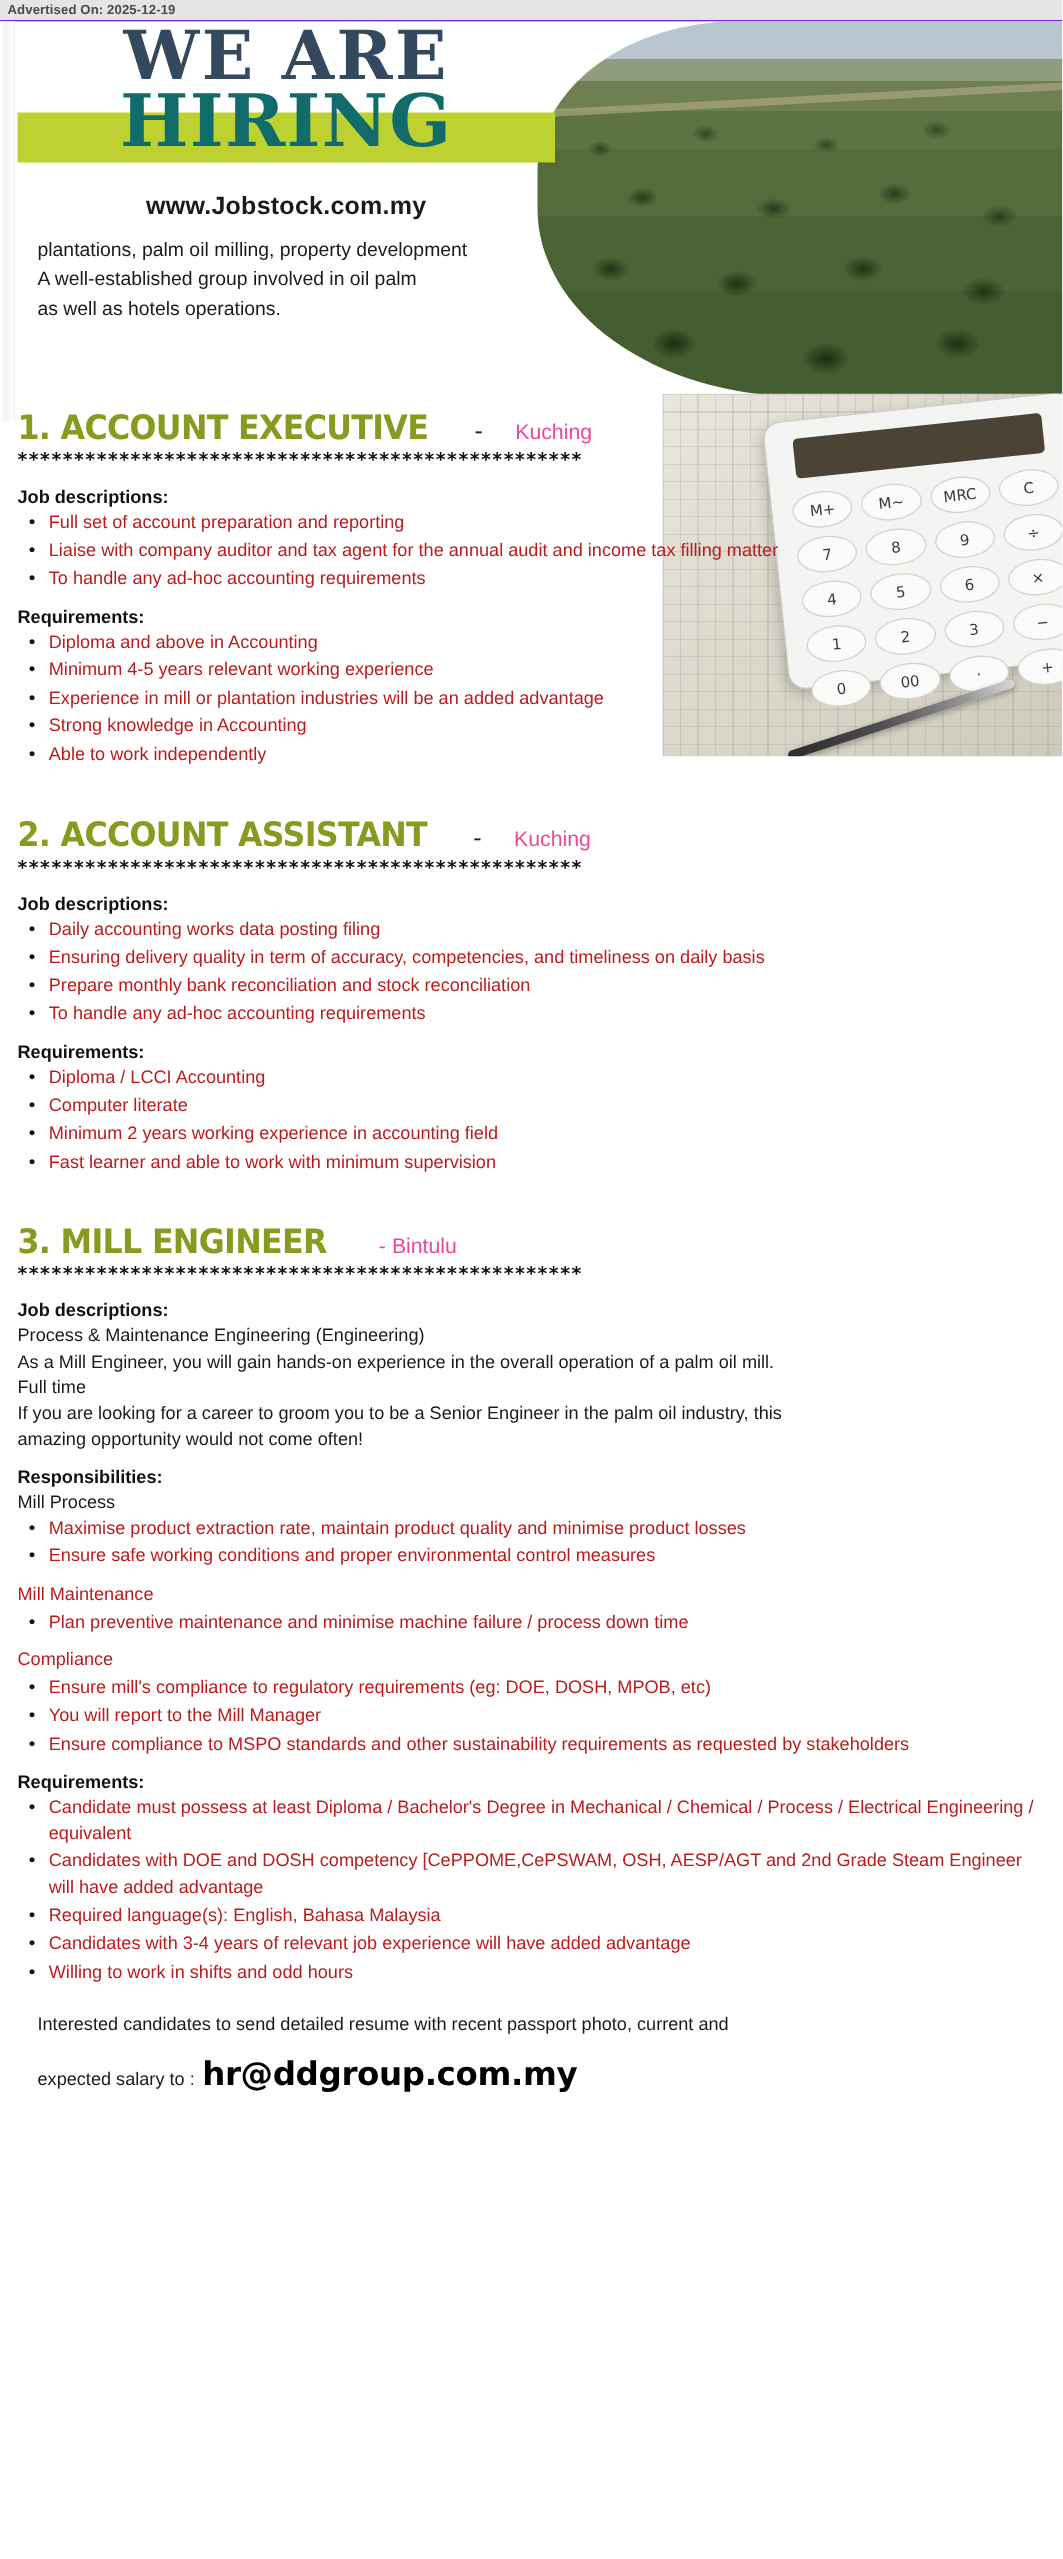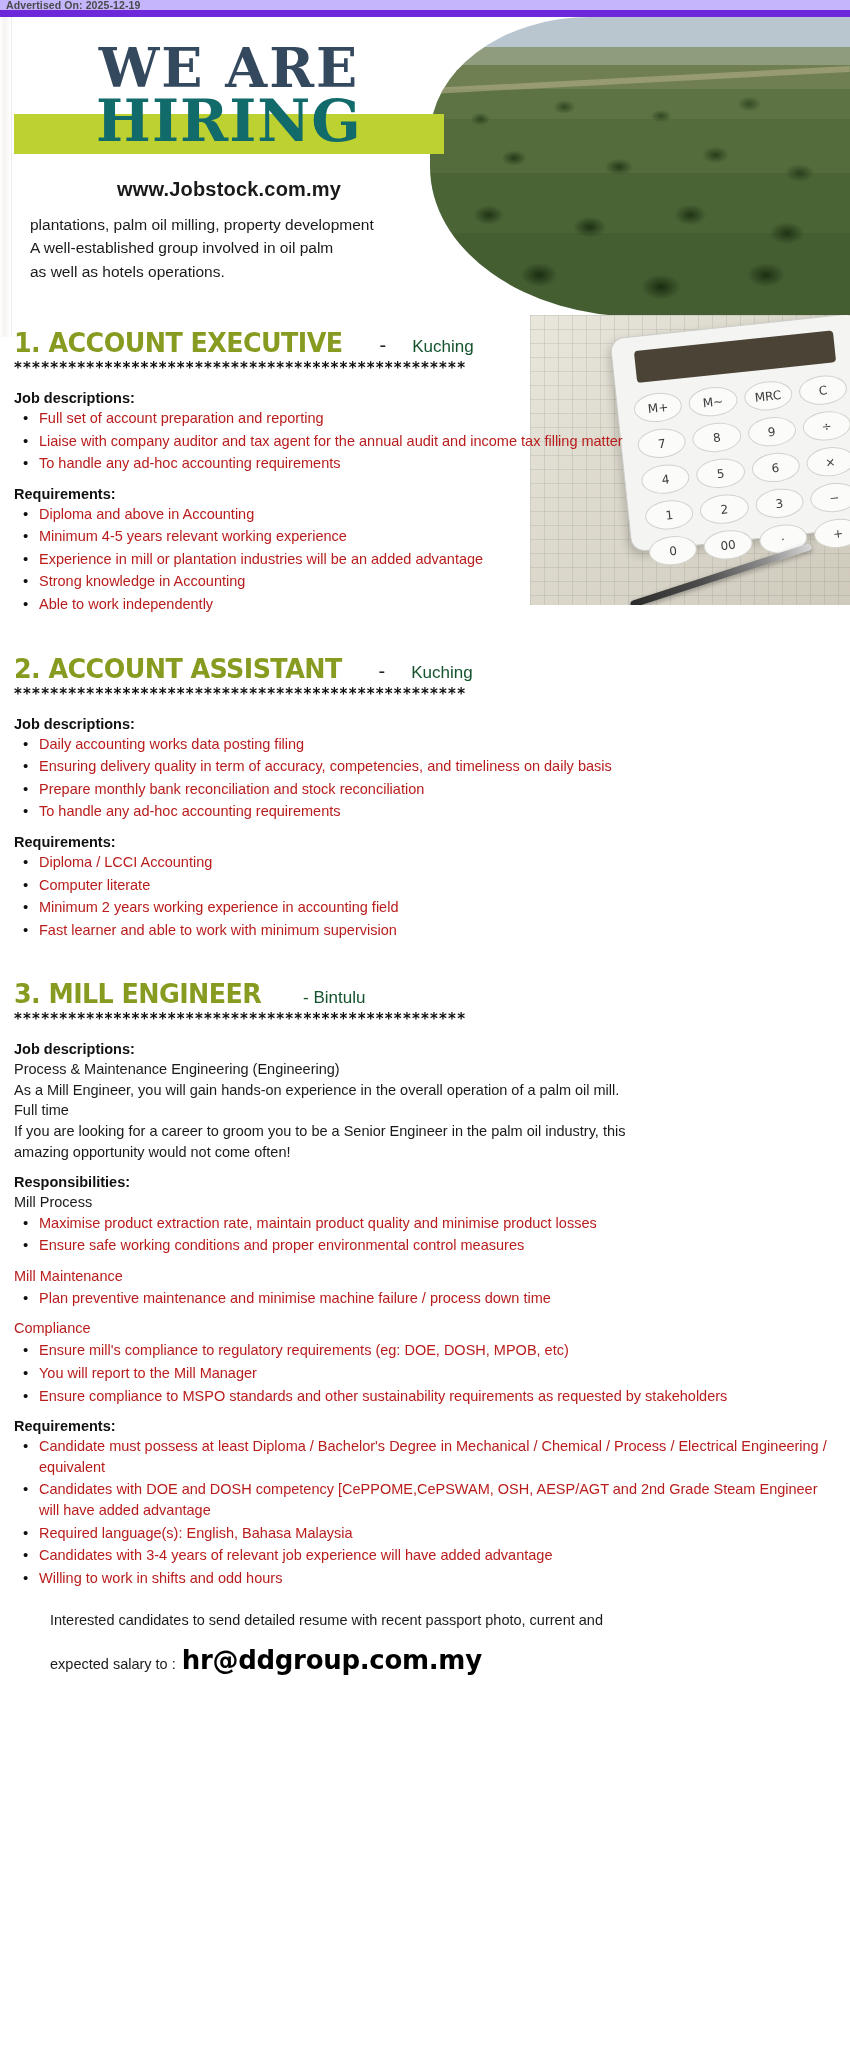--- a/index.html
+++ b/index.html
@@ -14,22 +14,22 @@
     position: relative;
     width: 850px;
     min-height: 2047px;
     background: #ffffff;
     overflow: hidden;
   }
 
   
   .adbar {
     height: 17px;
-    background: #c4b5fd;
-    border-bottom: 7px solid #6d28d9;
+    background: #e5e5e5;
+    border-bottom: 1px solid #6d28d9;
     display: flex;
     align-items: center;
     padding-left: 6px;
   }
   .adbar-text {
     font-size: 10.5px;
     font-weight: bold;
     color: #4a4a4a;
     letter-spacing: 0.1px;
   }
@@ -95,21 +95,21 @@
     position: absolute;
     left: 0; top: 20%;
     width: 100%; height: 6px;
     background: rgba(186,176,140,.55);
     transform: rotate(-3deg);
   }
 
   .hero-text {
     position: absolute;
     left: 14px;
-    top: 24px;
+    top: 0;
     width: 430px;
   }
   .we-are {
     font-family: "DejaVu Serif", serif;
     font-weight: bold;
     font-size: 54px;
     line-height: 1.02;
     color: #34495e;
     letter-spacing: 2px;
     text-align: center;
@@ -174,21 +174,21 @@
     font-weight: bold;
     font-size: 27px;
     letter-spacing: -0.6px;
     color: #869b1f;
     transform: scaleX(0.94);
     transform-origin: left center;
     white-space: nowrap;
   }
   .job-location {
     font-size: 17px;
-    color: #14532d;
+    color: #ec4899;
     margin-left: 10px;
     white-space: nowrap;
   }
   .job-dash { font-size: 20px; color: #222; }
 
   .stars {
     font-family: "DejaVu Sans", sans-serif;
     font-size: 15px;
     font-weight: bold;
     letter-spacing: 1.2px;
@@ -314,21 +314,20 @@
 
   
   .footer {
     margin-top: 22px;
     padding-left: 16px;
   }
   .footer-line {
     font-size: 14.5px;
     line-height: 1.45;
     color: #1a1a1a;
-    margin-left: 20px;
   }
   .footer-email-row {
     display: flex;
     align-items: flex-end;
     gap: 6px;
     margin-top: 14px;
   }
   .footer-email {
     font-family: "DejaVu Sans", sans-serif;
     font-weight: bold;

